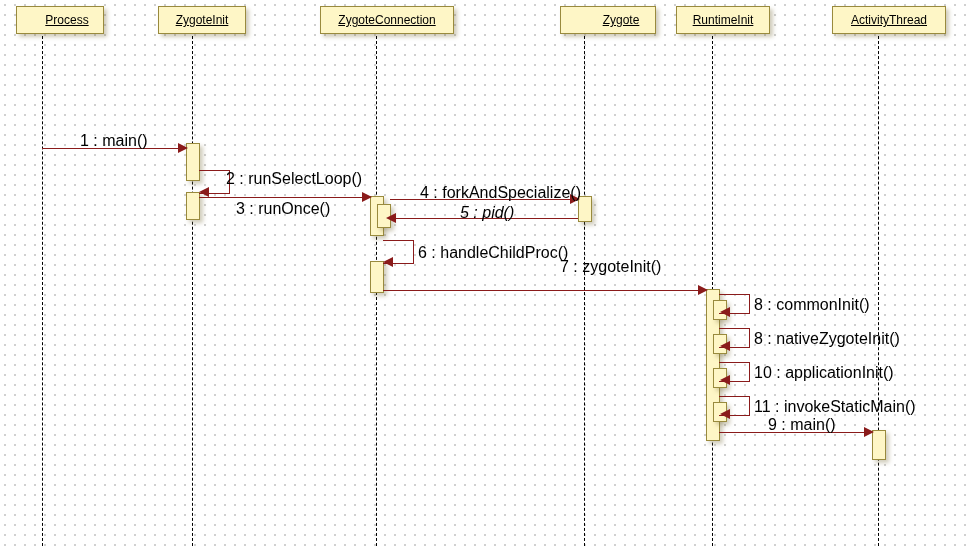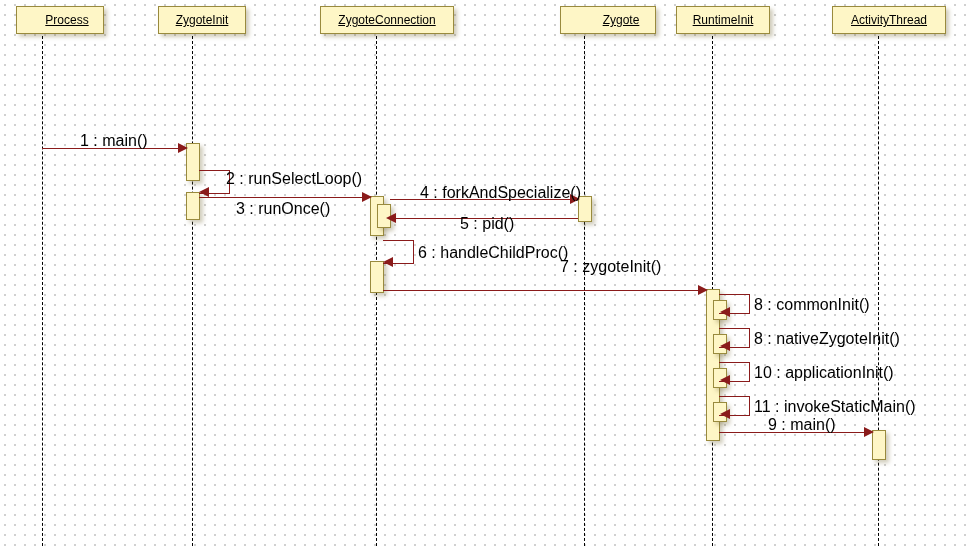--- a/index.html
+++ b/index.html
@@ -112,21 +112,21 @@
 <div class="msg-line" style="left:199px; top:197px; width:168px;"></div>
 <div class="arrowhead arrow-right" style="left:362px; top:192px;"></div>
 <div class="msg-label" style="left:236px; top:184px;margin-top:16px;">3 : runOnce()</div>
 
 <div class="msg-line" style="left:390px; top:199px; width:184px;"></div>
 <div class="arrowhead arrow-right" style="left:570px; top:194px;"></div>
 <div class="msg-label" style="left:420px; top:184px;">4 : forkAndSpecialize()</div>
 
 <div class="msg-line" style="left:390px; top:218px; width:188px;"></div>
 <div class="arrowhead arrow-left-open" style="left:386px; top:213px;"></div>
-<div class="msg-label" style="left:460px; top:215px;">5 : pid()</div>
+<div class="msg-label" style="left:460px; top:204px;font-style:italic;">5 : pid()</div>
 
 <div class="self-msg" style="left:383px; top:240px; height:22px;"></div>
 <div class="arrowhead arrow-left-open" style="left:383px; top:257px;"></div>
 <div class="msg-label" style="left:418px; top:244px;">6 : handleChildProc()</div>
 
 <div class="msg-line" style="left:383px; top:290px; width:320px;"></div>
 <div class="arrowhead arrow-right" style="left:698px; top:285px;"></div>
 <div class="msg-label" style="left:560px; top:258px;">7 : zygoteInit()</div>
 
 <div class="self-msg" style="left:719px; top:294px; height:18px;"></div>

